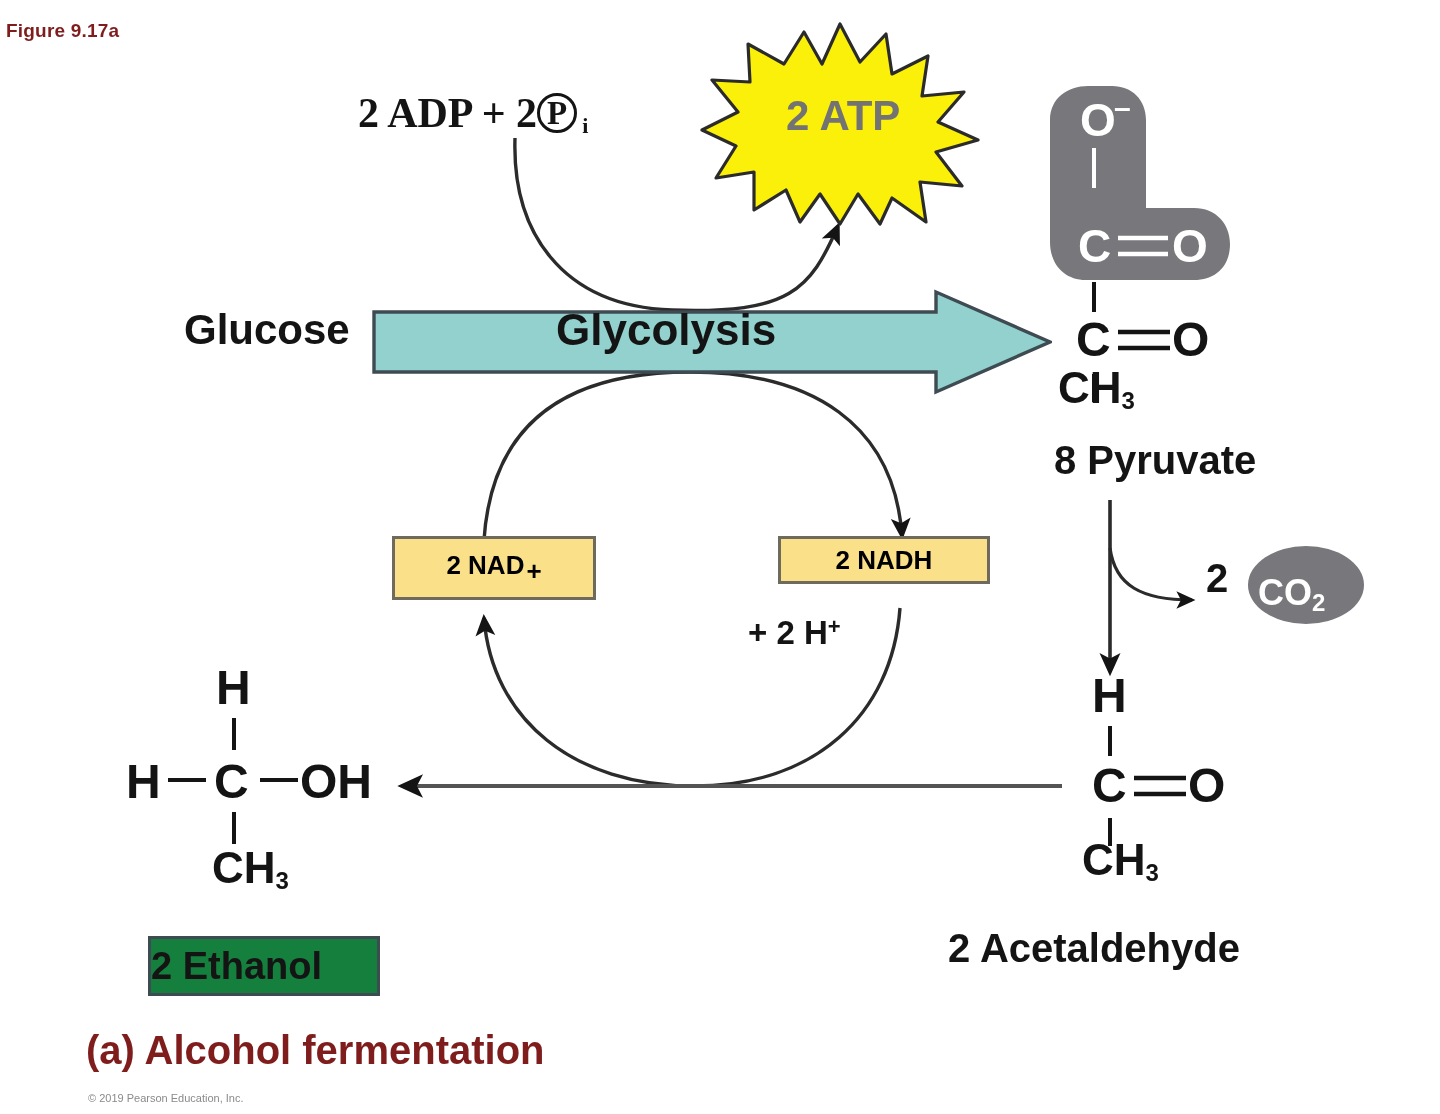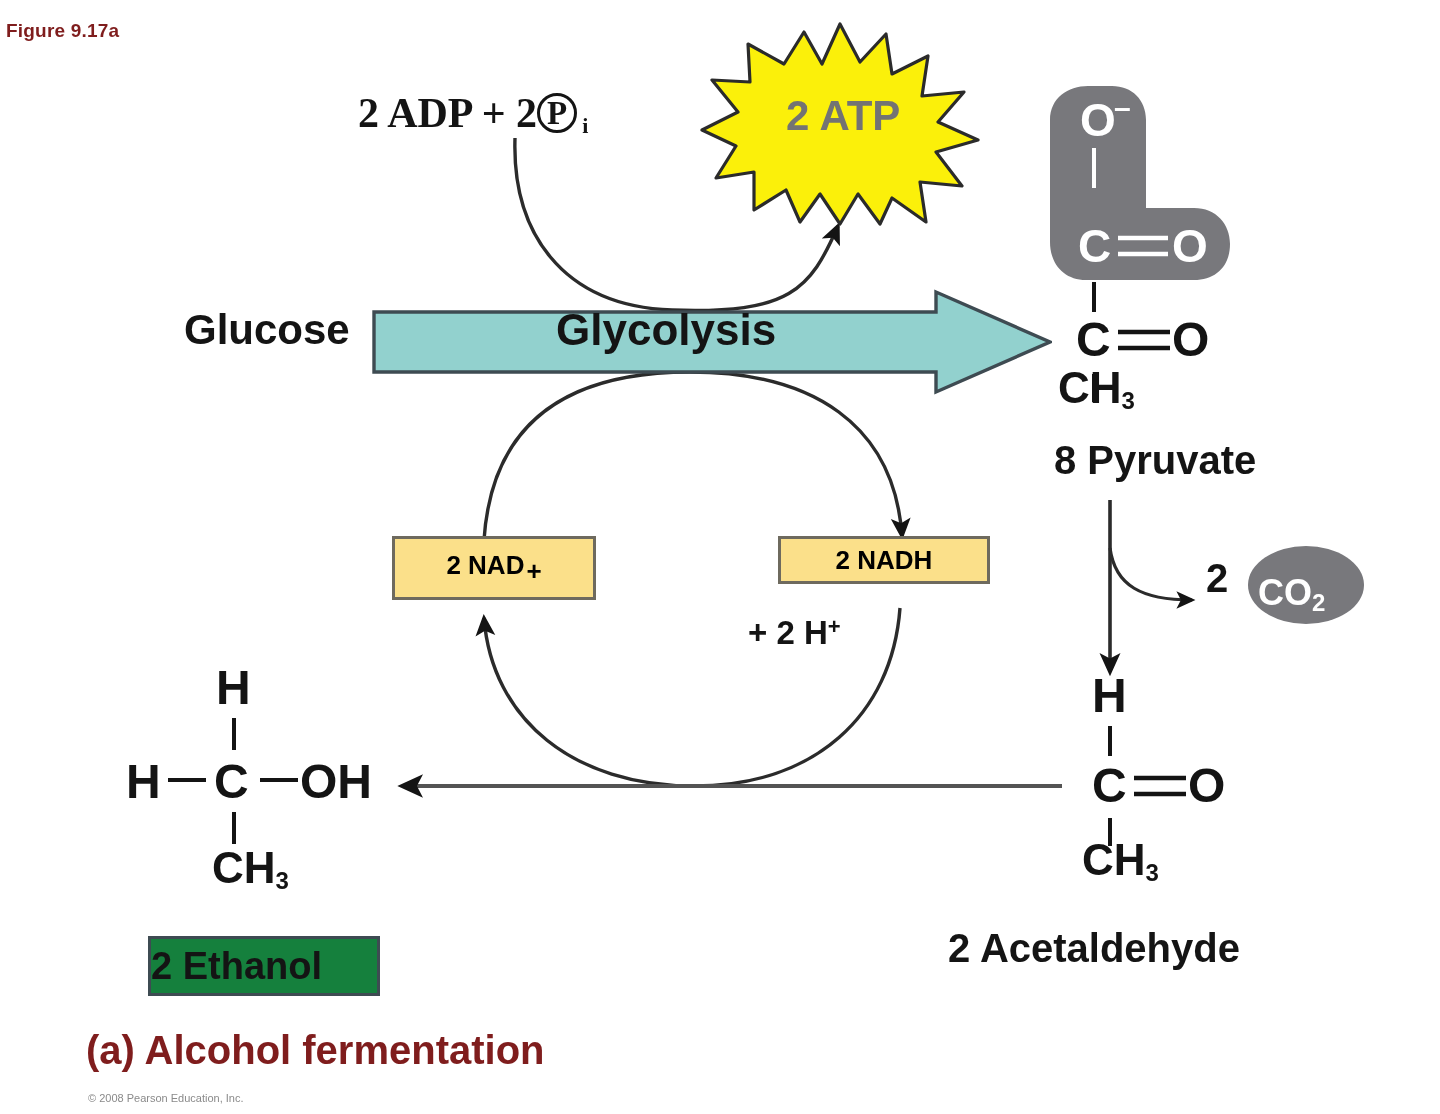--- a/index.html
+++ b/index.html
@@ -345,15 +345,15 @@
   </div>
   <div class="abs chem" style="left:212px; top:846px; font-size:44px;">
     <span>CH</span><span class="sub2">3</span>
   </div>
 
   <div class="abs" id="ethanol-box">
     <span>2 Ethanol</span>
   </div>
 
   <div class="abs" id="caption">(a) Alcohol fermentation</div>
-  <div class="abs" id="copyright">© 2008 Pearson Education, Inc.</div>
+  <div class="abs" id="copyright">© 2019 Pearson Education, Inc.</div>
 
 </div>
 
 </body></html>

